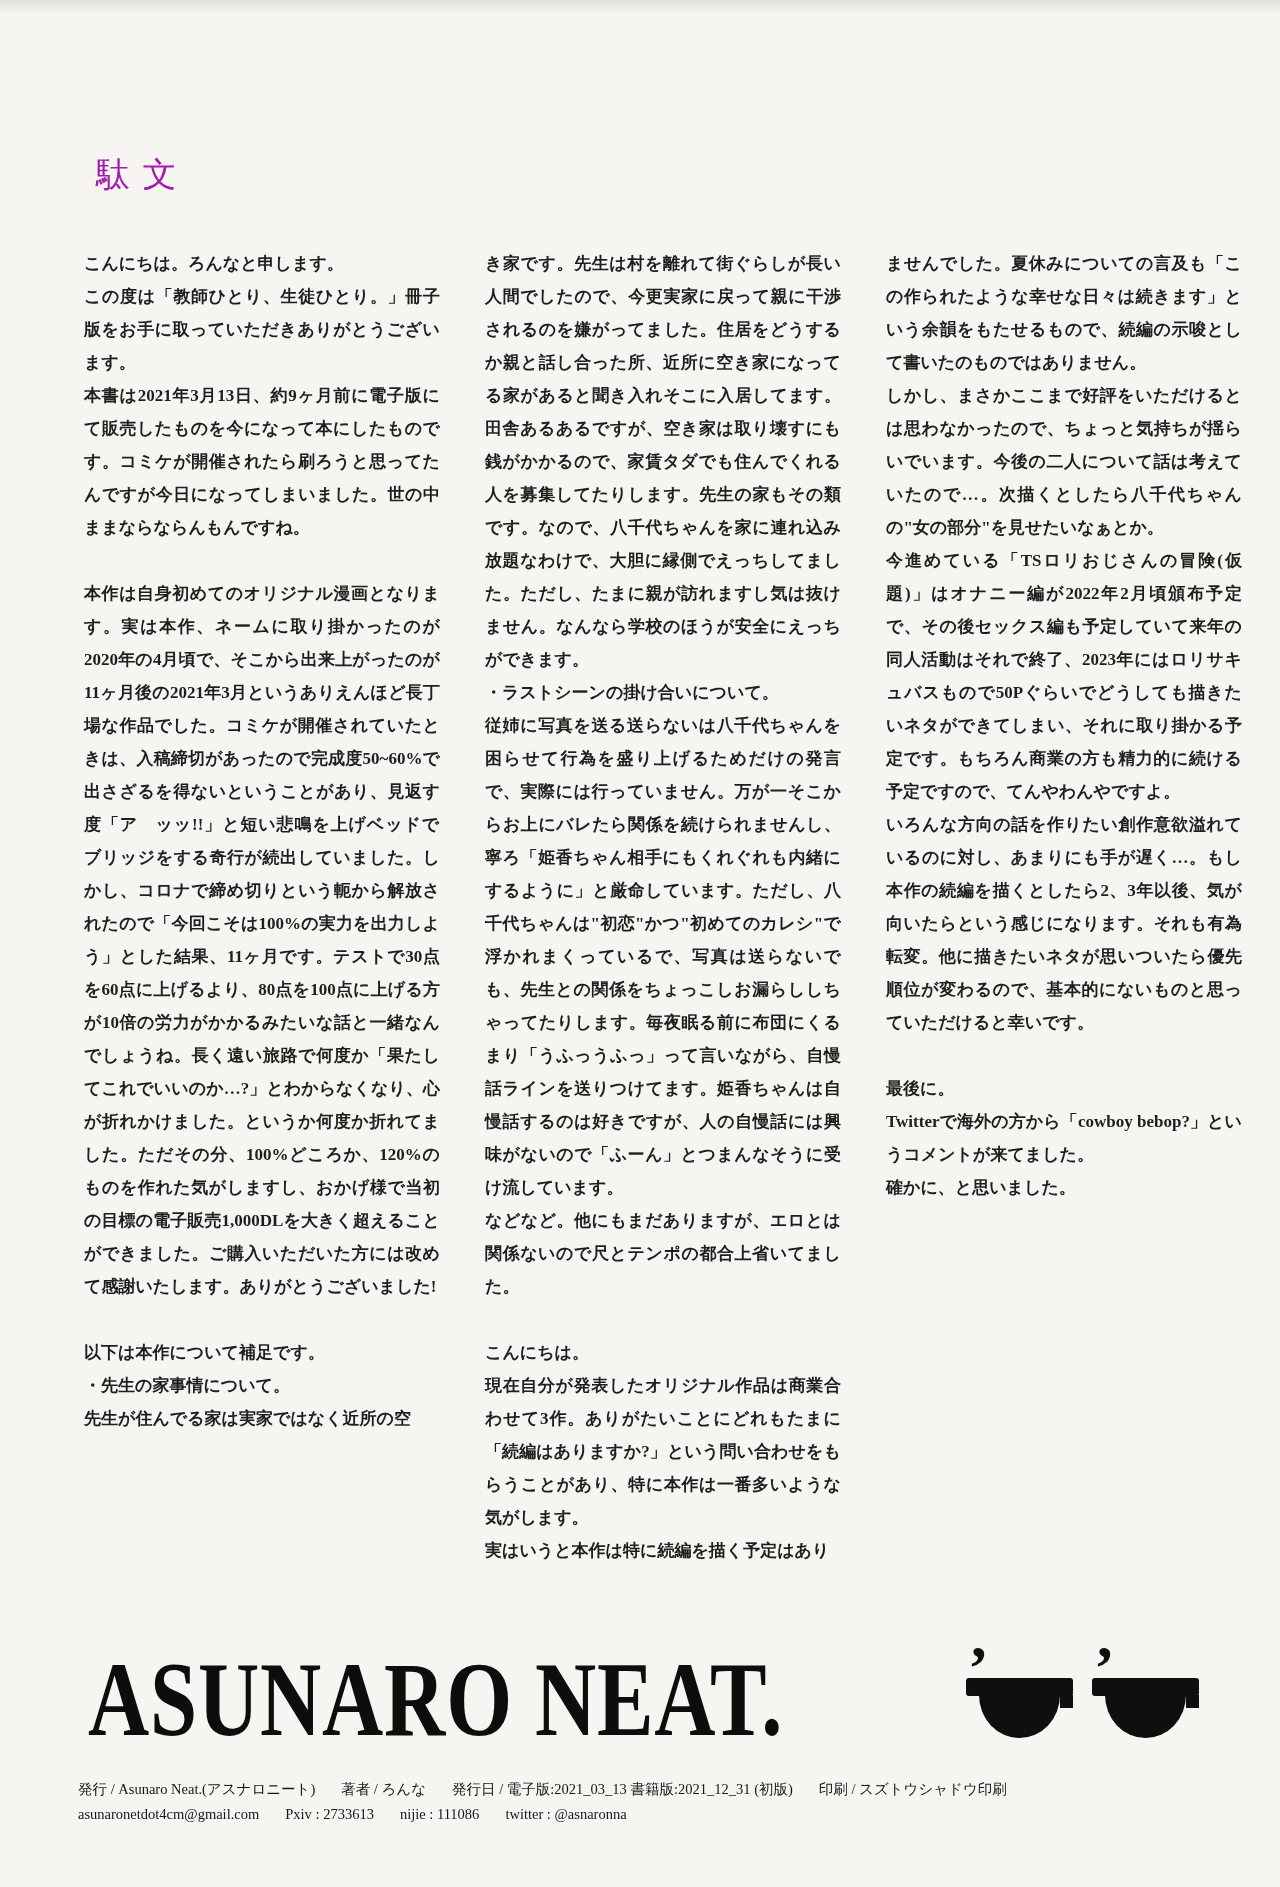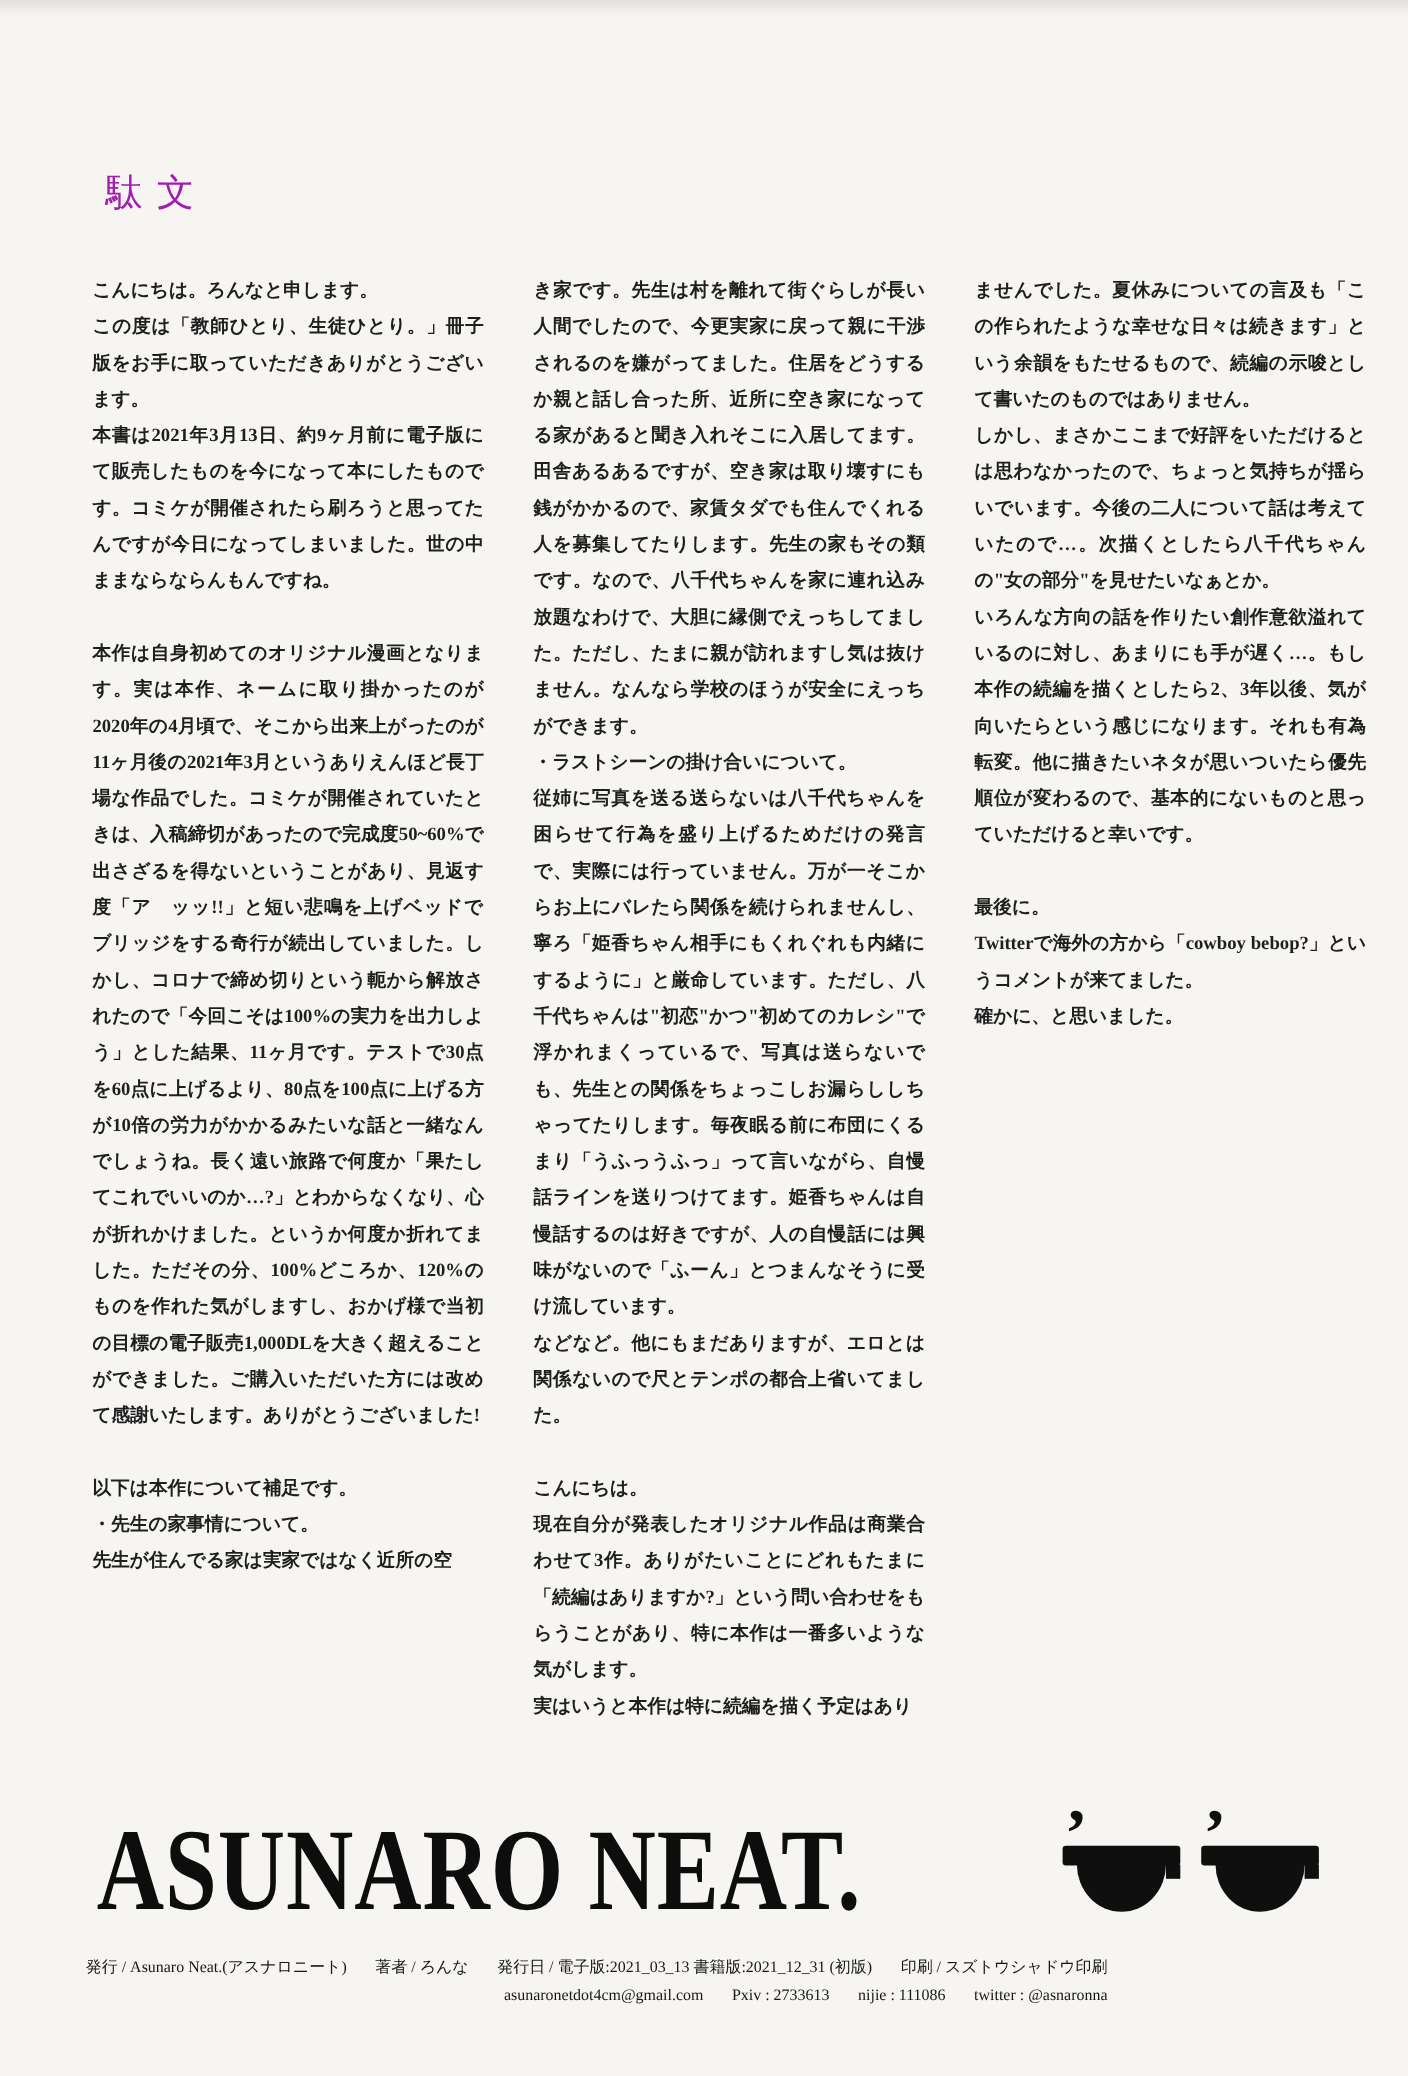--- a/index.html
+++ b/index.html
@@ -59,21 +59,21 @@
   }
   .bowl-body{
     position:absolute;left:13px;top:43px;width:81px;height:43px;
     background:#0f0f0f;
     border-radius:0 0 50% 50% / 0 0 100% 100%;
   }
   .colophon{
     position:absolute;left:78px;top:1777px;
     font-size:14.5px;color:#161616;
   }
-  .colophon-line{line-height:25px;white-space:nowrap;text-align:right;}
+  .colophon-line{line-height:25px;white-space:nowrap;}
   .colophon-line span{margin-right:26px;}
 </style>
 </head>
 <body>
 
 <div class="scan-shadow-top"></div>
 
 <h1 class="title">駄 文</h1>
 
 <div class="columns">
@@ -94,20 +94,21 @@
     <p>従姉に写真を送る送らないは八千代ちゃんを困らせて行為を盛り上げるためだけの発言で、実際には行っていません。万が一そこからお上にバレたら関係を続けられませんし、寧ろ「姫香ちゃん相手にもくれぐれも内緒にするように」と厳命しています。ただし、八千代ちゃんは"初恋"かつ"初めてのカレシ"で浮かれまくっているで、写真は送らないでも、先生との関係をちょっこしお漏らししちゃってたりします。毎夜眠る前に布団にくるまり「うふっうふっ」って言いながら、自慢話ラインを送りつけてます。姫香ちゃんは自慢話するのは好きですが、人の自慢話には興味がないので「ふーん」とつまんなそうに受け流しています。</p>
     <p>などなど。他にもまだありますが、エロとは関係ないので尺とテンポの都合上省いてました。</p>
     <p class="gap">こんにちは。</p>
     <p>現在自分が発表したオリジナル作品は商業合わせて3作。ありがたいことにどれもたまに「続編はありますか?」という問い合わせをもらうことがあり、特に本作は一番多いような気がします。</p>
     <p>実はいうと本作は特に続編を描く予定はあり</p>
   </div>
 
   <div class="col">
     <p>ませんでした。夏休みについての言及も「この作られたような幸せな日々は続きます」という余韻をもたせるもので、続編の示唆として書いたのものではありません。</p>
     <p>しかし、まさかここまで好評をいただけるとは思わなかったので、ちょっと気持ちが揺らいでいます。今後の二人について話は考えていたので…。次描くとしたら八千代ちゃんの"女の部分"を見せたいなぁとか。</p>
+    <p>今進めている「TSロリおじさんの冒険(仮題)」はオナニー編が2022年2月頃頒布予定で、その後セックス編も予定していて来年の同人活動はそれで終了、2023年にはロリサキュバスもので50Pぐらいでどうしても描きたいネタができてしまい、それに取り掛かる予定です。もちろん商業の方も精力的に続ける予定ですので、てんやわんやですよ。</p>
     <p>いろんな方向の話を作りたい創作意欲溢れているのに対し、あまりにも手が遅く…。もし本作の続編を描くとしたら2、3年以後、気が向いたらという感じになります。それも有為転変。他に描きたいネタが思いついたら優先順位が変わるので、基本的にないものと思っていただけると幸いです。</p>
     <p class="gap">最後に。</p>
     <p>Twitterで海外の方から「cowboy bebop?」というコメントが来てました。</p>
     <p>確かに、と思いました。</p>
   </div>
 
 </div>
 
 <div class="logo-text">ASUNARO NEAT.</div>
 

